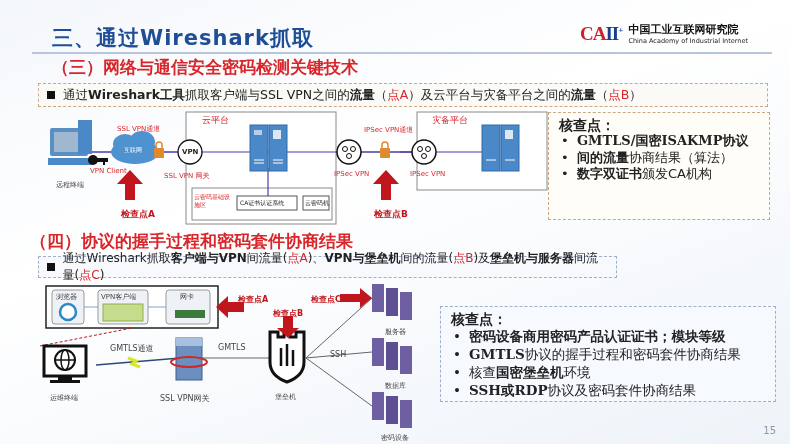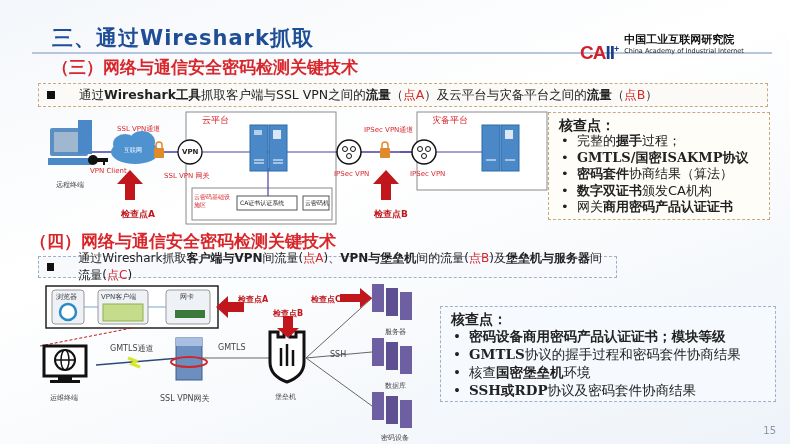--- a/index.html
+++ b/index.html
@@ -6,30 +6,30 @@
   body {
     width: 790px; height: 444px; overflow: hidden;
     font-family: "DejaVu Sans", "Liberation Sans", sans-serif;
     background: linear-gradient(160deg, #f4f7fb 0%, #ffffff 40%, #eef3f9 100%);
     position: relative; color: #222;
   }
   .abs { position: absolute; }
   .main-title { left: 52px; top: 24px; font-size: 21px; font-weight: bold; color: #1f4e96; letter-spacing: 1px; }
   .title-rule { left: 32px; top: 52px; width: 740px; height: 2px; background: #b7c6dd; }
   .logo { left: 580px; top: 22px; display: flex; align-items: center; gap: 6px; }
-  .logo-mark { font-family: Liberation Sans, sans-serif; font-weight: 900; font-size: 19px; letter-spacing: -1px; margin-top: 20px; }
+  .logo-mark { font-family: Liberation Serif, serif; font-weight: 900; font-size: 19px; letter-spacing: -1px; }
   .logo-mark .c { color: #d0202b; }
   .logo-mark .ii { color: #1b3f8f; }
   .logo-mark sup { font-size: 9px; color: #1b3f8f; }
   .logo-text .cn { font-size: 11px; font-weight: bold; color: #111; }
   .logo-text .en { font-size: 6.5px; color: #222; }
   .section-title { font-size: 17px; font-weight: bold; color: #d8262b; }
   .sec3 { left: 52px; top: 56px; }
   .sec4 { left: 30px; top: 230px; }
-  .bullet-box { border: 1px dashed #c9a982; background: #fbfaf6; font-size: 12.5px; padding: 3px 8px; display: flex; align-items: center; gap: 24px; }
+  .bullet-box { border: 1px dashed #c9a982; background: #fbfaf6; font-size: 12.5px; padding: 3px 8px; display: flex; align-items: center; gap: 8px; }
   .bullet-box.blue { border-color: #9fb0c8; background: #f7f9fc; }
   .bb1 { left: 38px; top: 83px; width: 730px; height: 24px; }
   .bb2 { left: 38px; top: 256px; width: 579px; height: 22px; }
   .sq { width: 8px; height: 8px; background: #111; display: inline-block; }
   .red { color: #d8262b; }
   b { font-weight: bold; }
   .check-box { border: 1px dashed #c9a982; background: #fffdf8; padding: 4px 10px; }
   .check-box.blue { border-color: #9fb0c8; background: #f6f9fd; }
   .cb1 { left: 548px; top: 112px; width: 222px; height: 108px; }
   .cb2 { left: 440px; top: 306px; width: 336px; height: 96px; }
@@ -159,29 +159,27 @@
 <div class="abs lbl" style="left:334px;top:170px">IPSec VPN</div>
 <div class="abs lbl" style="left:364px;top:125px">IPSec VPN通道</div>
 <div class="abs lbl" style="left:410px;top:170px">IPSec VPN</div>
 <div class="abs lbl" style="left:432px;top:114px;font-size:9px">灾备平台</div>
 <div class="abs chk" style="left:121px;top:208px">检查点A</div>
 <div class="abs chk" style="left:374px;top:208px">检查点B</div>
 
 <div class="abs check-box cb1">
   <div class="check-title">核查点：</div>
   <ul class="check-list">
-    <li><span>完整的</span><b>握手</b><span>过程；</span></li>
     <li><b class="serif">GMTLS/国密ISAKMP协议</b></li>
-    <li><b>密码套件</b><span>协商结果（算法）</span></li>
+    <li><b>间的流量</b><span>协商结果（算法）</span></li>
     <li><b>数字双证书</b><span>颁发CA机构</span></li>
-    <li><span>网关</span><b>商用密码产品认证证书</b></li>
   </ul>
 </div>
 
-<div class="abs section-title sec4">（四）网络与通信安全密码检测关键技术</div>
+<div class="abs section-title sec4">（四）协议的握手过程和密码套件协商结果</div>
 <div class="abs bullet-box blue bb2">
   <span class="sq"></span>
   <span style="font-size:12px"><span>通过Wireshark抓取</span><b>客户端与VPN</b><span>间流量(</span><span class="red">点A</span><span>)、</span><b>VPN与堡垒机</b><span>间的流量(</span><span class="red">点B</span><span>)及</span><b>堡垒机与服务器</b><span>间流量(</span><span class="red">点C</span><span>)</span></span>
 </div>
 
 <svg class="abs" style="left:0;top:280px" width="440" height="164">
 
   <rect x="46" y="6" width="172" height="42" fill="#fff" stroke="#222" stroke-width="1.5"></rect>
   <rect x="52" y="10" width="32" height="34" fill="#eef2f6" stroke="#999" rx="3"></rect>
   <rect x="98" y="10" width="50" height="34" fill="#eef2f6" stroke="#999" rx="3"></rect>

